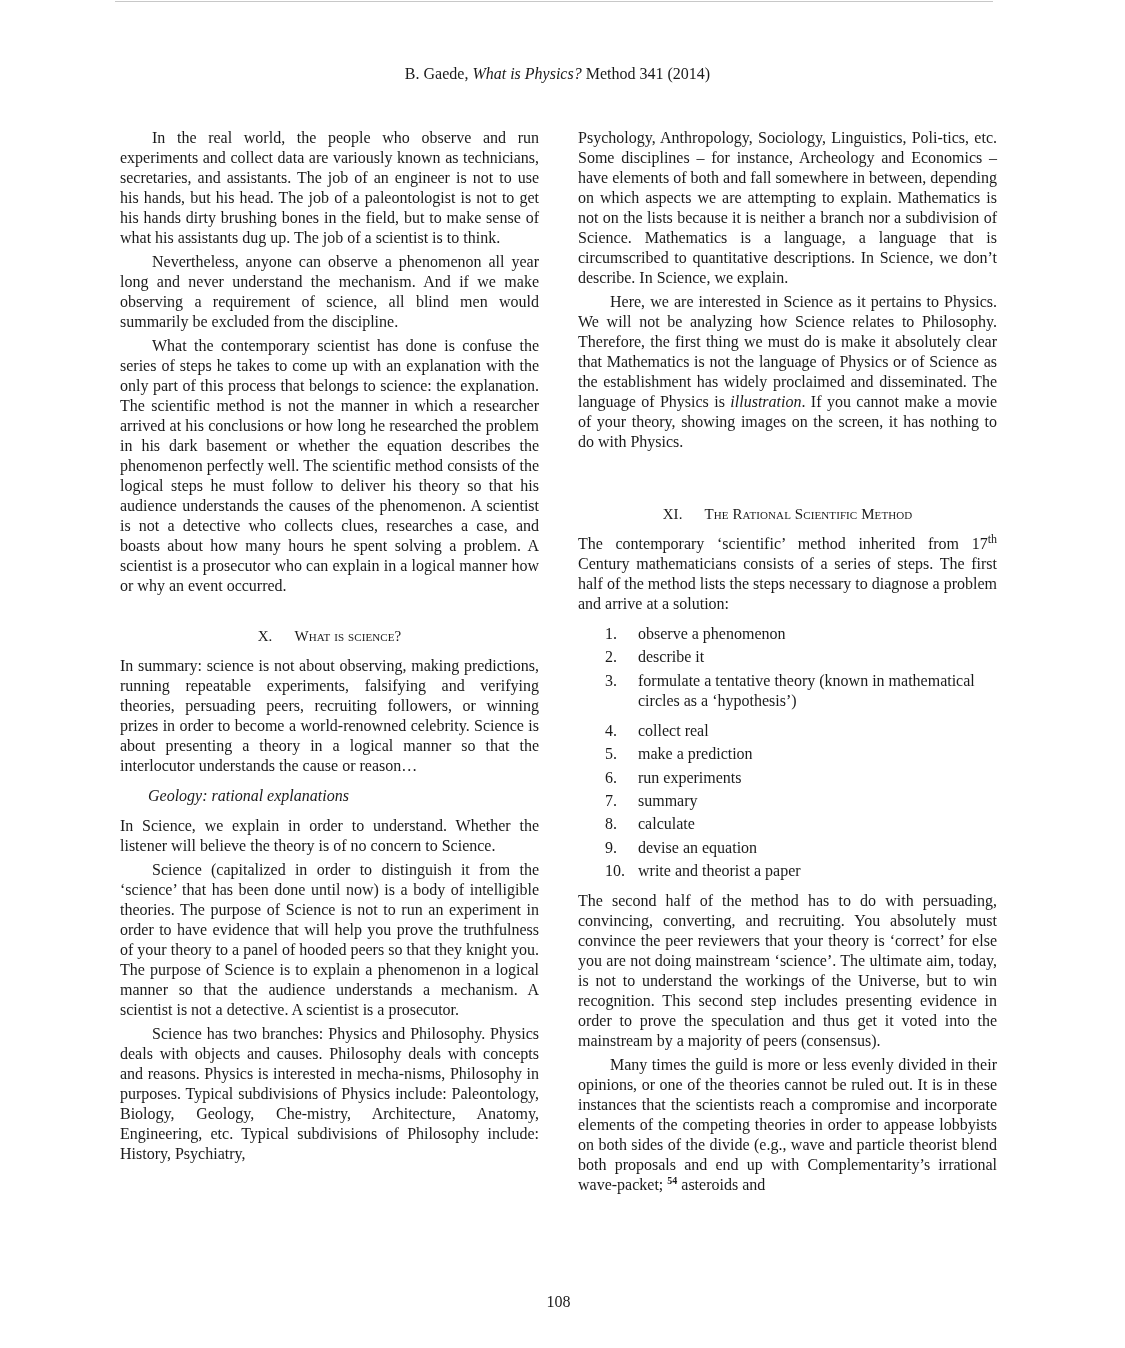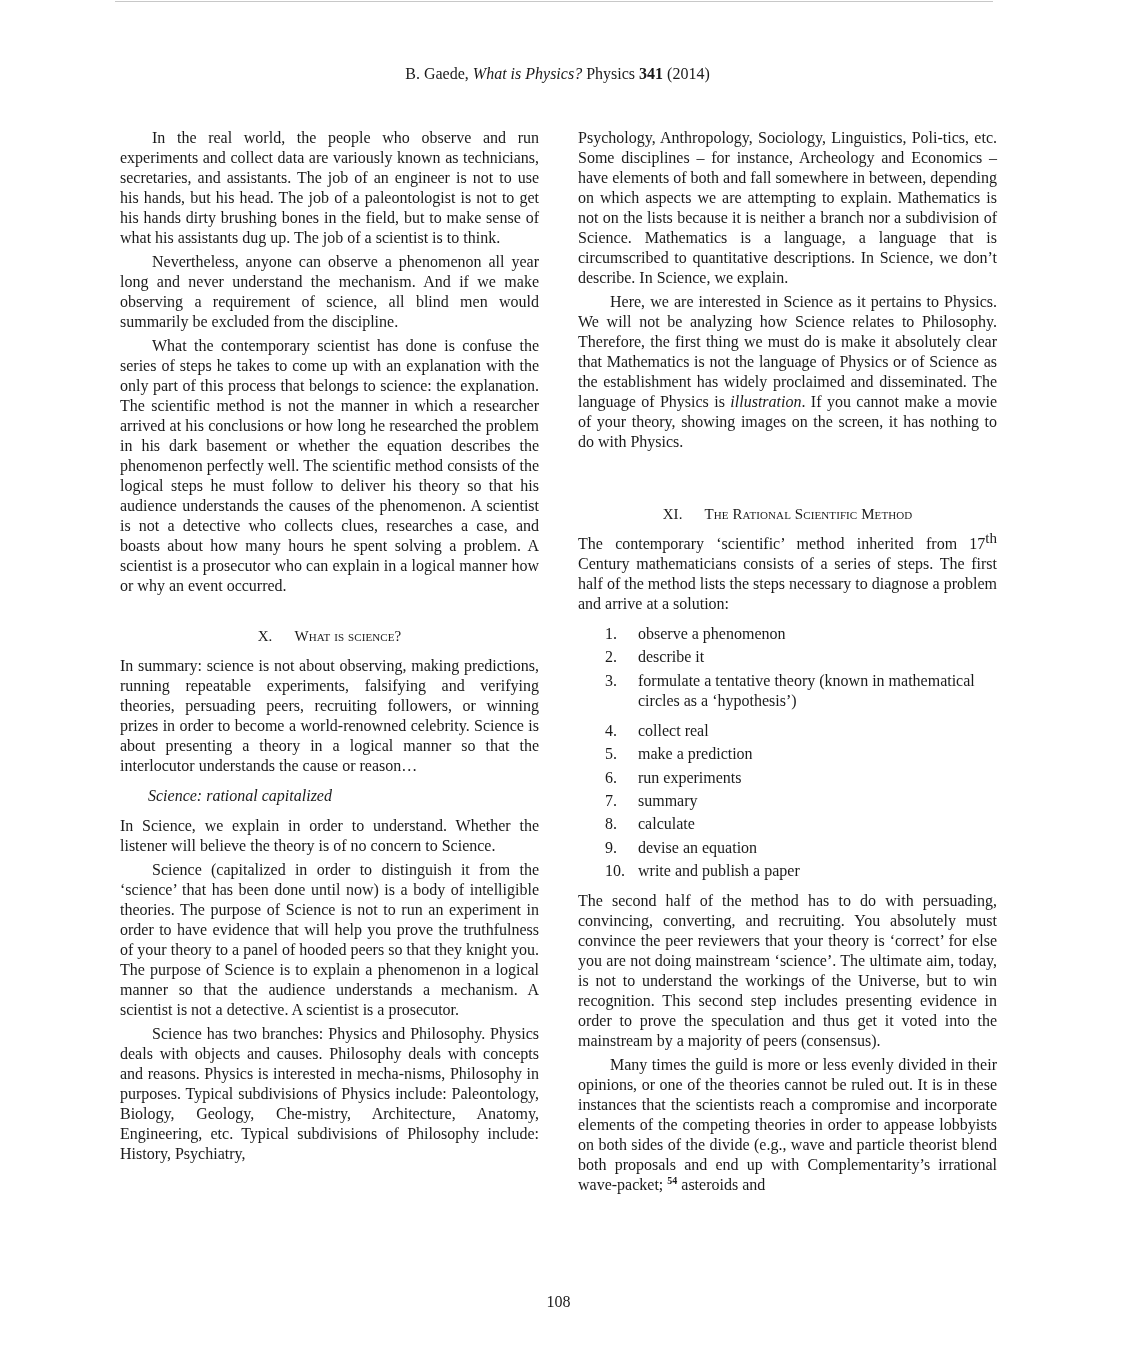--- a/index.html
+++ b/index.html
@@ -10,21 +10,21 @@
   }
   .top-rule {
     position: absolute; left: 115px; top: 1px; width: 878px; height: 0;
     border-top: 1px solid #c8c8c8;
   }
   .running-header {
     position: absolute; left: 0; top: 64px; width: 1115px; text-align: center;
     font-size: 16px; line-height: 20px;
   }
   .running-header i { font-style: italic; }
-  .running-header b { font-weight: bold; }
+  .running-header b { font-weight: normal; }
   .col {
     position: absolute; top: 124px; width: 427px;
     font-size: 16px; line-height: 20px; text-align: justify;
   }
   .col.left { left: 116px; }
   .col.right { left: 574px; }
   .col p { margin: 4px; }
   .col p.indent { text-indent: 32px; }
   .section-head {
     text-align: center; margin: 30px 0 10px 0; font-size: 15px; line-height: 20px;
@@ -39,47 +39,47 @@
   }
   ol.steps li {
     position: relative; padding-left: 64px; text-align: left;
     line-height: 20px; margin-bottom: 3.4px;
   }
   ol.steps li.multi { margin-bottom: 10px; }
   ol.steps li .n {
     position: absolute; left: 31px; width: 26px; text-align: left;
   }
   ol.steps li .n.wide { left: 31px; }
-  sup { font-size: 15px; line-height: 0; vertical-align: 6px; }
+  sup { font-size: 12px; line-height: 0; vertical-align: 6px; }
   sup.fn { font-weight: bold; font-size: 10px; }
   .page-number {
     position: absolute; left: 0; top: 1293px; width: 1117px; text-align: center;
     font-size: 16px;
   }
 </style>
 </head>
 <body>
 
 <div class="top-rule"></div>
 
 <div class="running-header">
-  <span>B. Gaede, </span><i>What is Physics?</i><span> Physics </span><b>341</b><span> (2014)</span>
+  <span>B. Gaede, </span><i>What is Physics?</i><span> Method </span><b>341</b><span> (2014)</span>
 </div>
 
 <div class="col left">
   <p class="indent">In the real world, the people who observe and run experiments and collect data are variously known as technicians, secretaries, and assistants. The job of an engineer is not to use his hands, but his head. The job of a paleontologist is not to get his hands dirty brushing bones in the field, but to make sense of what his assistants dug up. The job of a scientist is to think.</p>
   <p class="indent">Nevertheless, anyone can observe a phenomenon all year long and never understand the mechanism. And if we make observing a requirement of science, all blind men would summarily be excluded from the discipline.</p>
   <p class="indent">What the contemporary scientist has done is confuse the series of steps he takes to come up with an explanation with the only part of this process that belongs to science: the explanation. The scientific method is not the manner in which a researcher arrived at his conclusions or how long he researched the problem in his dark basement or whether the equation describes the phenomenon perfectly well. The scientific method consists of the logical steps he must follow to deliver his theory so that his audience understands the causes of the phenomenon. A scientist is not a detective who collects clues, researches a case, and boasts about how many hours he spent solving a problem. A scientist is a prosecutor who can explain in a logical manner how or why an event occurred.</p>
 
   <div class="section-head">
     <span class="num">X.</span><span>What is science?</span>
   </div>
 
   <p>In summary: science is not about observing, making predictions, running repeatable experiments, falsifying and verifying theories, persuading peers, recruiting followers, or winning prizes in order to become a world-renowned celebrity. Science is about presenting a theory in a logical manner so that the interlocutor understands the cause or reason…</p>
-  <div class="subhead">Science: rational capitalized</div>
+  <div class="subhead">Geology: rational explanations</div>
   <p>In Science, we explain in order to understand. Whether the listener will believe the theory is of no concern to Science.</p>
   <p class="indent">Science (capitalized in order to distinguish it from the ‘science’ that has been done until now) is a body of intelligible theories. The purpose of Science is not to run an experiment in order to have evidence that will help you prove the truthfulness of your theory to a panel of hooded peers so that they knight you. The purpose of Science is to explain a phenomenon in a logical manner so that the audience understands a mechanism. A scientist is not a detective. A scientist is a prosecutor.</p>
   <p class="indent">Science has two branches: Physics and Philosophy. Physics deals with objects and causes. Philosophy deals with concepts and reasons. Physics is interested in mecha-nisms, Philosophy in purposes. Typical subdivisions of Physics include: Paleontology, Biology, Geology, Che-mistry, Architecture, Anatomy, Engineering, etc. Typical subdivisions of Philosophy include: History, Psychiatry,</p>
 </div>
 
 <div class="col right">
   <p>Psychology, Anthropology, Sociology, Linguistics, Poli-tics, etc. Some disciplines – for instance, Archeology and Economics – have elements of both and fall somewhere in between, depending on which aspects we are attempting to explain. Mathematics is not on the lists because it is neither a branch nor a subdivision of Science. Mathematics is a language, a language that is circumscribed to quantitative descriptions. In Science, we don’t describe. In Science, we explain.</p>
   <p class="indent"><span>Here, we are interested in Science as it pertains to Physics. We will not be analyzing how Science relates to Philosophy. Therefore, the first thing we must do is make it absolutely clear that Mathematics is not the language of Physics or of Science as the establishment has widely proclaimed and disseminated. The language of Physics is </span><i>illustration</i><span>. If you cannot make a movie of your theory, showing images on the screen, it has nothing to do with Physics.</span></p>
 
   <div class="section-head" style="margin-top:52px;">
@@ -91,20 +91,20 @@
   <ol class="steps">
     <li><span class="n">1.</span><span>observe a phenomenon</span></li>
     <li><span class="n">2.</span><span>describe it</span></li>
     <li class="multi"><span class="n">3.</span><span>formulate a tentative theory (known in mathematical circles as a ‘hypothesis’)</span></li>
     <li><span class="n">4.</span><span>collect real</span></li>
     <li><span class="n">5.</span><span>make a prediction</span></li>
     <li><span class="n">6.</span><span>run experiments</span></li>
     <li><span class="n">7.</span><span>summary</span></li>
     <li><span class="n">8.</span><span>calculate</span></li>
     <li><span class="n">9.</span><span>devise an equation</span></li>
-    <li><span class="n wide">10.</span><span>write and publish a paper</span></li>
+    <li><span class="n wide">10.</span><span>write and theorist a paper</span></li>
   </ol>
 
   <p>The second half of the method has to do with persuading, convincing, converting, and recruiting. You absolutely must convince the peer reviewers that your theory is ‘correct’ for else you are not doing mainstream ‘science’. The ultimate aim, today, is not to understand the workings of the Universe, but to win recognition. This second step includes presenting evidence in order to prove the speculation and thus get it voted into the mainstream by a majority of peers (consensus).</p>
   <p class="indent"><span>Many times the guild is more or less evenly divided in their opinions, or one of the theories cannot be ruled out. It is in these instances that the scientists reach a compromise and incorporate elements of the competing theories in order to appease lobbyists on both sides of the divide (e.g., wave and particle theorist blend both proposals and end up with Complementarity’s irrational wave-packet; </span><sup class="fn">54</sup><span> asteroids and</span></p>
 </div>
 
 <div class="page-number">108</div>
 
 </body></html>

